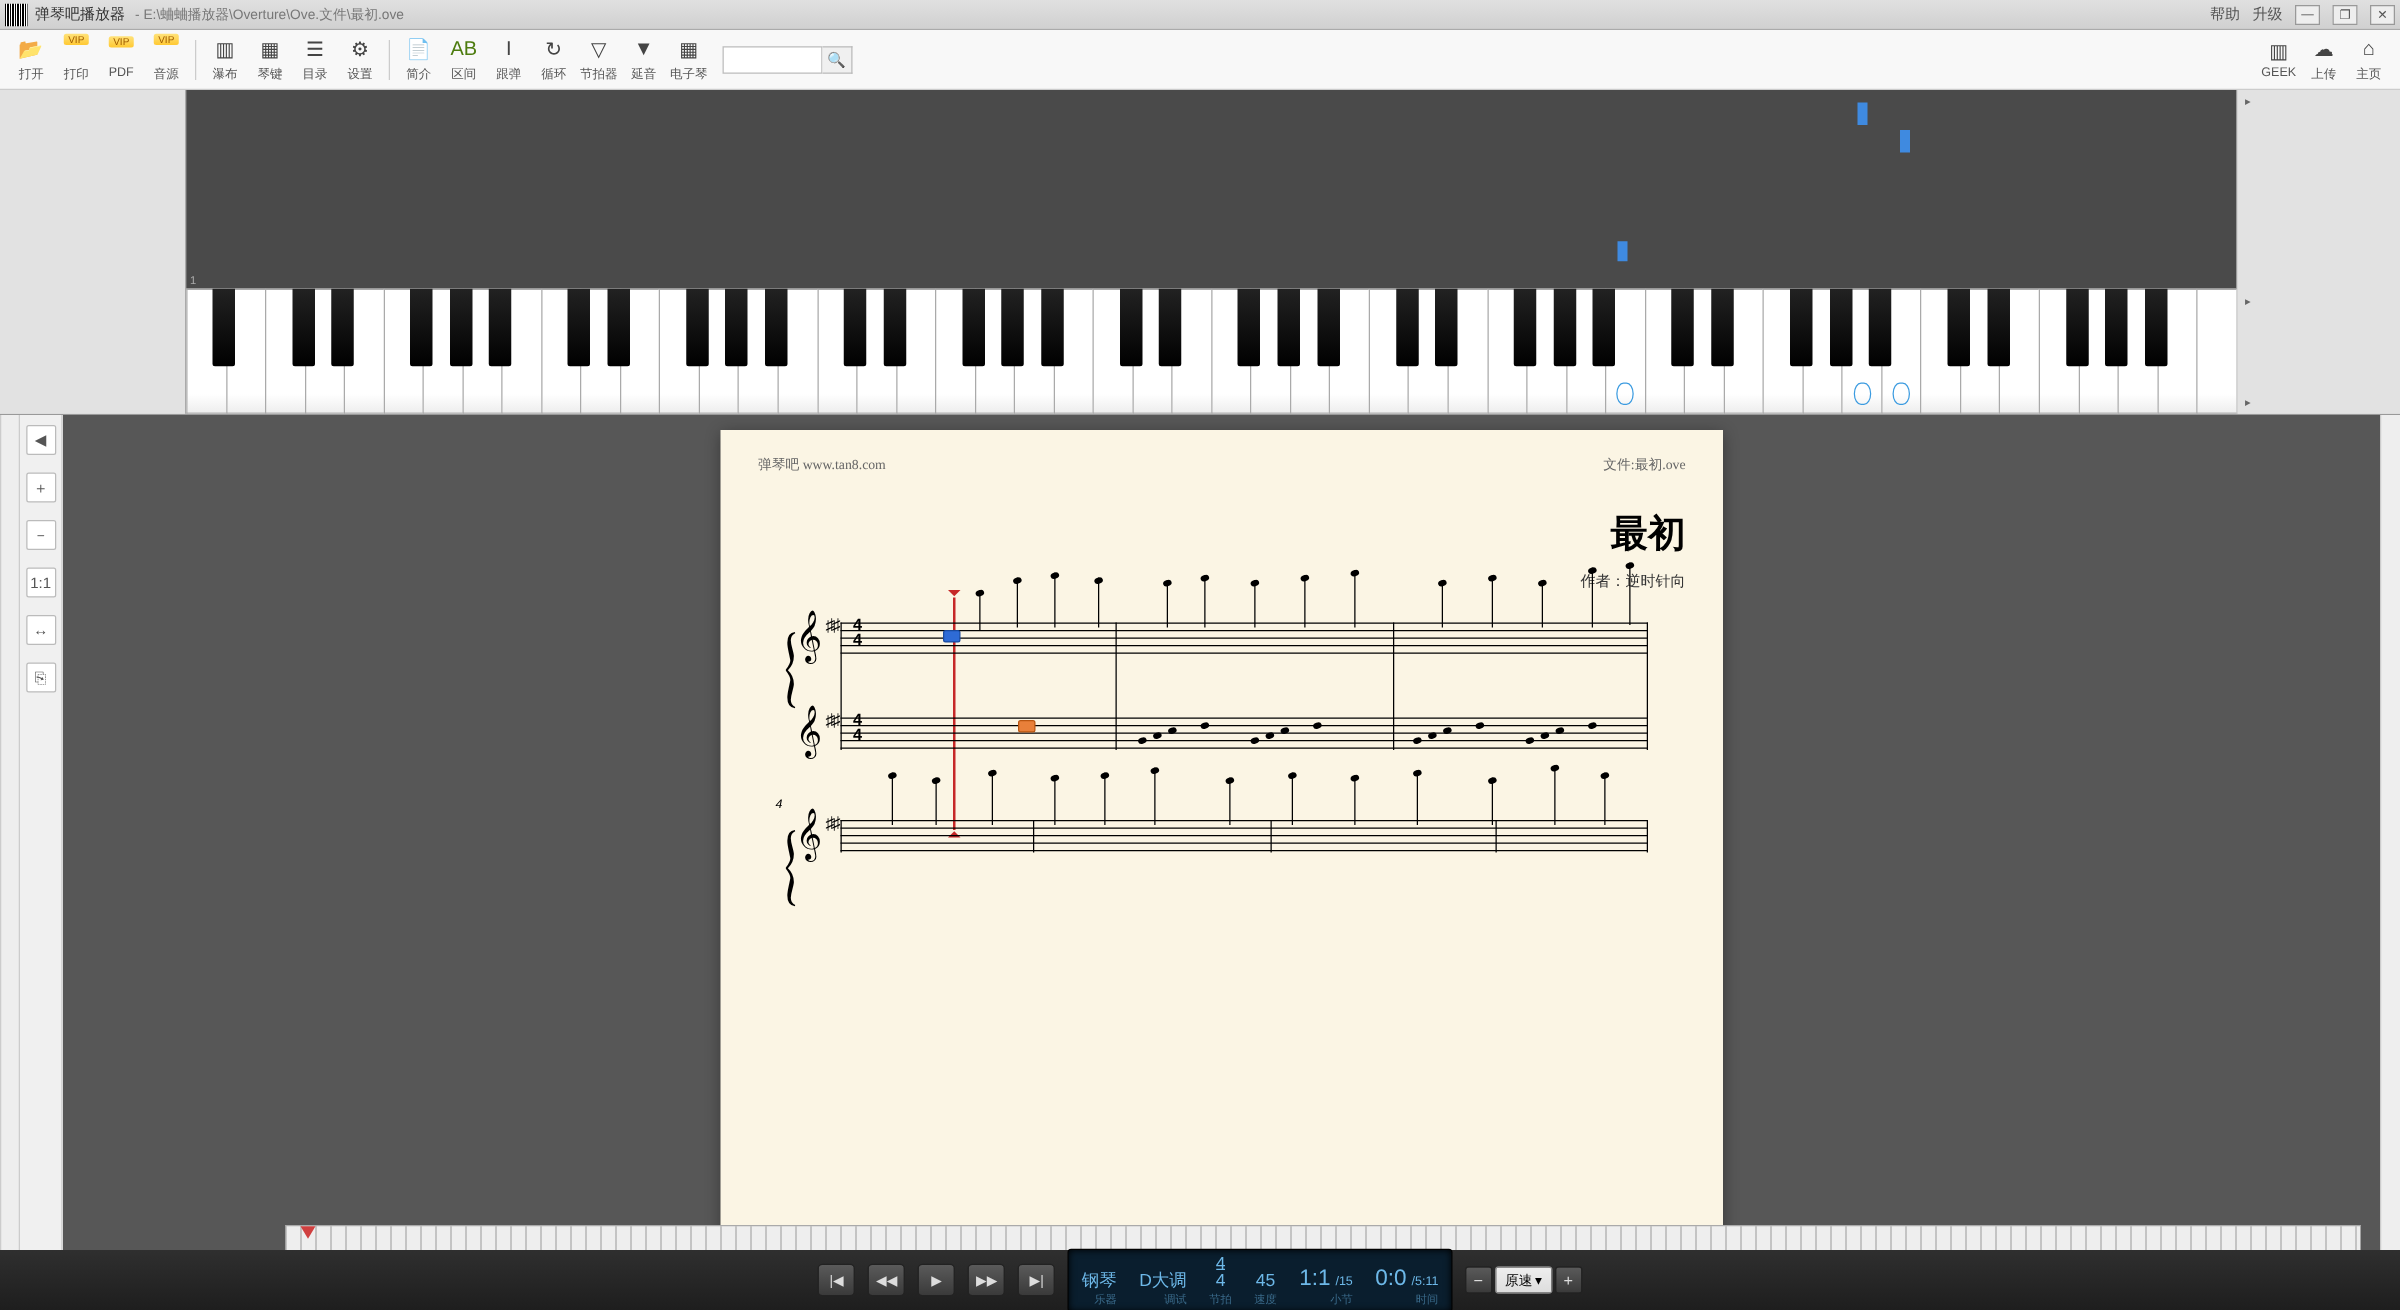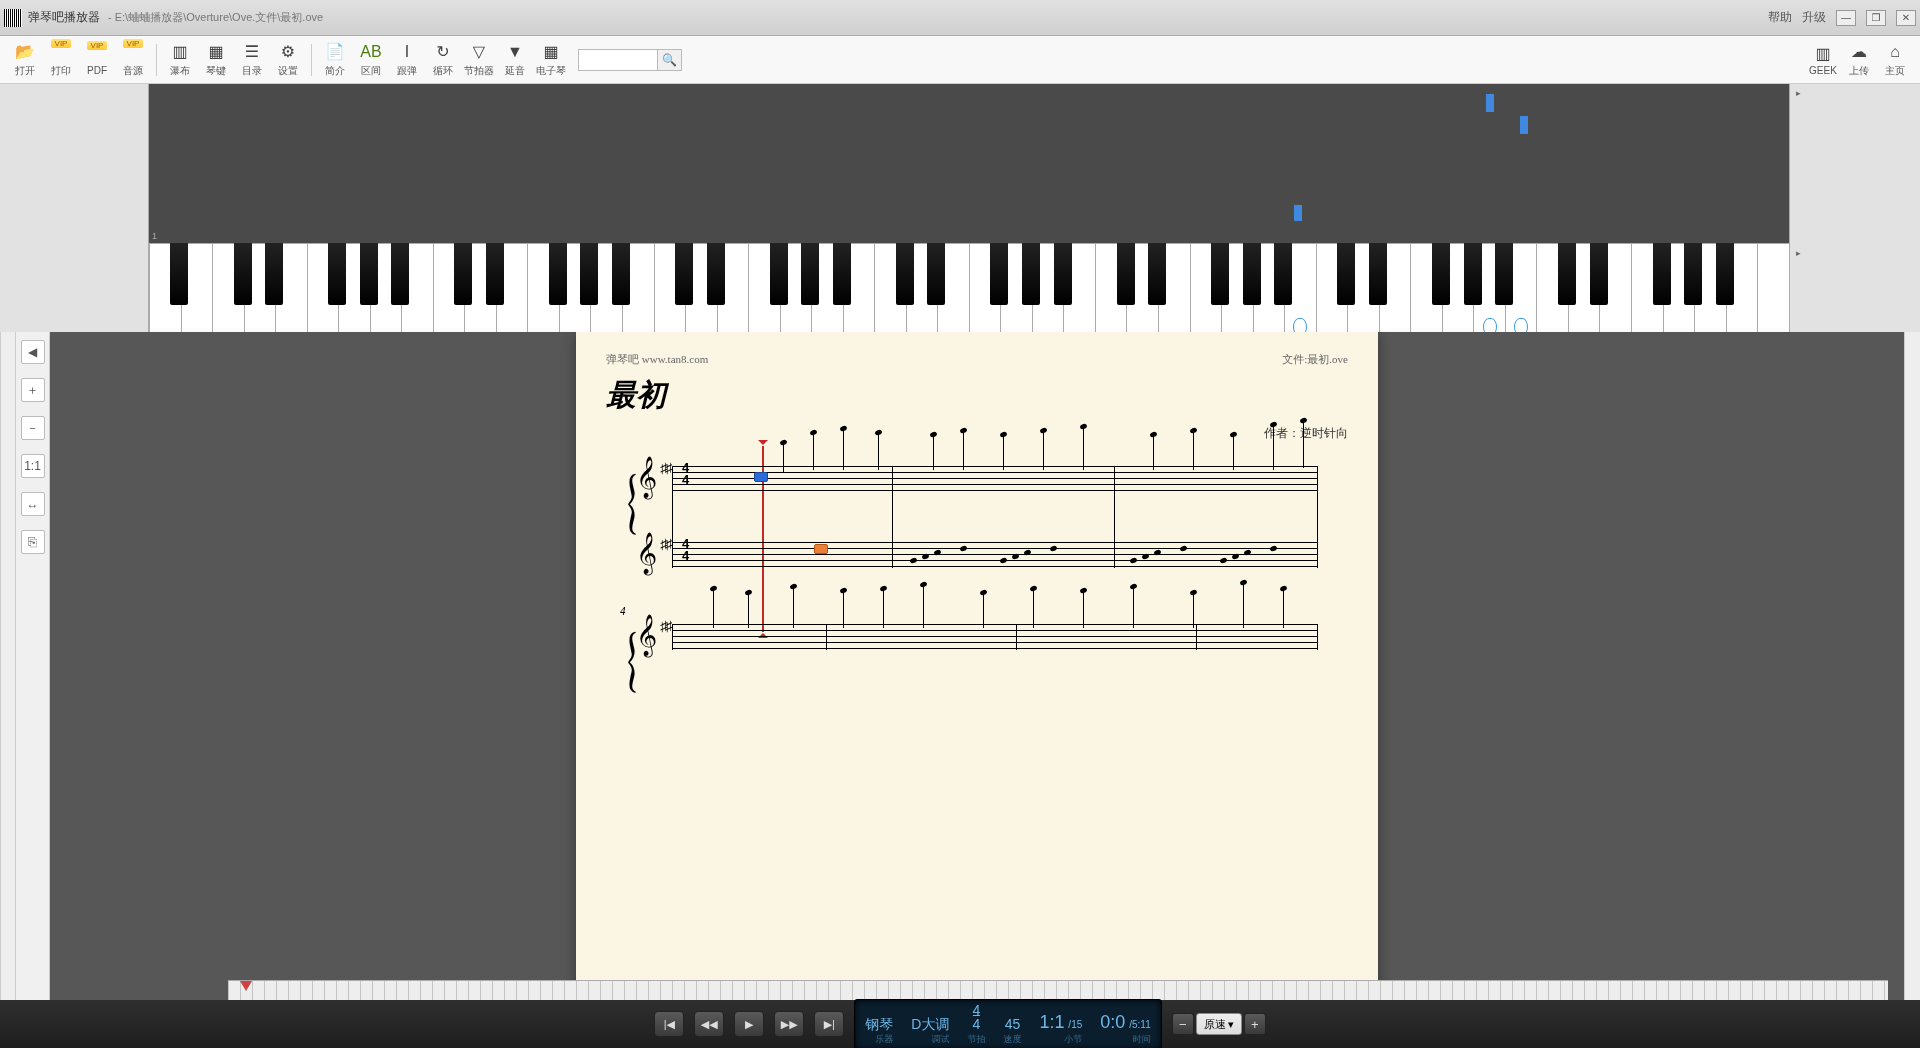--- a/index.html
+++ b/index.html
@@ -1,19 +1,19 @@
 <!DOCTYPE html>
 <html><head>
 <meta charset="utf-8">
 <style>
 * { margin: 0; padding: 0; box-sizing: border-box; }
 body { font-family: "Microsoft YaHei", Arial, sans-serif; font-size: 12px; background: #e8e8e8; overflow: hidden; width: 1920px; height: 1048px; }
 
 
-.titlebar { height: 36px; background: linear-gradient(#e0e0e0,#d0d0d0); display: flex; align-items: center; padding: 0 4px; border-bottom: 1px solid #aaa; }
+.titlebar { height: 24px; background: linear-gradient(#e0e0e0,#d0d0d0); display: flex; align-items: center; padding: 0 4px; border-bottom: 1px solid #aaa; }
 .titlebar .app-icon { width: 18px; height: 18px; background: repeating-linear-gradient(90deg,#000,#000 1px,#fff 1px,#fff 2px); margin-right: 6px; }
 .titlebar .title { font-size: 12px; color: #333; }
 .titlebar .path { font-size: 11px; color: #777; margin-left: 8px; }
 .titlebar .right { margin-left: auto; display: flex; gap: 10px; align-items: center; color: #555; }
 .titlebar .winbtn { width: 20px; height: 16px; border: 1px solid #999; background: #eee; display:flex;align-items:center;justify-content:center;font-size:10px; }
 
 
 .toolbar { height: 48px; background: #f8f8f8; border-bottom: 1px solid #ccc; display: flex; align-items: center; padding: 0 8px; gap: 2px; }
 .toolbtn { width: 34px; height: 44px; display:flex; flex-direction:column; align-items:center; justify-content:center; gap:2px; cursor:pointer; border-radius:2px; }
 .toolbtn .ico { width:22px; height:20px; display:flex; align-items:center; justify-content:center; font-size:16px; color:#444; }
@@ -46,24 +46,24 @@
 .thumbs { width:128px; background:#f4f4f4; border-right:1px solid #bbb; overflow-y:auto; padding:6px 0; text-align:center; }
 .thumb { width:96px; height:132px; background:#fbf7ea; border:1px solid #bbb; margin:4px auto; position:relative; }
 .thumb.sel { outline:1.5px solid #cc3333; outline-offset:-4px; }
 .thumb .lines { position:absolute; inset:8px; background:repeating-linear-gradient(#aaa,#aaa 1px,transparent 1px,transparent 8px); opacity:.4; }
 .thumb-lbl { font-size:11px; color:#333; margin:2px 0 6px; }
 .thumbscroll { width:16px; background:#eee; border-left:1px solid #ccc; border-right:1px solid #ccc; }
 
 .pagetools { width:34px; background:#f0f0f0; border-right:1px solid #ccc; display:flex; flex-direction:column; align-items:center; padding-top:8px; gap:14px; }
 .pgbtn { width:24px; height:24px; border:1px solid #bbb; background:#fff; display:flex; align-items:center; justify-content:center; font-size:12px; color:#555; cursor:pointer; border-radius:2px; }
 
-.scorewrap { flex:1; background:#575757; overflow:auto; display:flex; justify-content:center; padding:0; position:relative; }
+.scorewrap { flex:1; background:#575757; overflow:auto; display:flex; justify-content:center; padding:12px; position:relative; }
 .page { width:802px; min-height:680px; background:#fbf5e4; margin:0; box-shadow:0 2px 12px rgba(0,0,0,.4); padding:20px 30px; position:relative; }
 .page .hdr { display:flex; justify-content:space-between; font-size:11px; color:#666; font-family: "SimSun", serif; }
-.page h1 { text-align:left; font-family:"SimSun","KaiTi",serif; font-size:30px; font-weight:bold; margin:8px 0 8px;font-style:italic; }
+.page h1 { text-align:right; font-family:"SimSun","KaiTi",serif; font-size:30px; font-weight:bold; margin:28px 0 8px; }
 .credits { text-align:right; font-family:"SimSun",serif; font-size:12px; color:#333; line-height:1.5; }
 .annot { font-family:"SimSun",serif; font-size:12px; color:#333; margin:18px 0 8px 40px; }
 .staffblock { margin:16px 30px; }
 .staff { position:relative; height:42px; }
 .stafflines { position:absolute; left:36px; right:0; top:8px; height:26px; }
 .stafflines div { height:1px; background:#000; margin-bottom:5px; }
 .clef { position:absolute; left:0; top:-2px; font-size:36px; font-family:serif; }
 .keysig { position:absolute; left:24px; top:2px; font-size:14px; letter-spacing:-2px; }
 .timesig { position:absolute; left:46px; top:4px; font-size:13px; font-weight:bold; line-height:.9; }
 .brace { position:absolute; left:-14px; top:4px; font-size:78px; font-family:serif; transform:scaleX(.5); }

